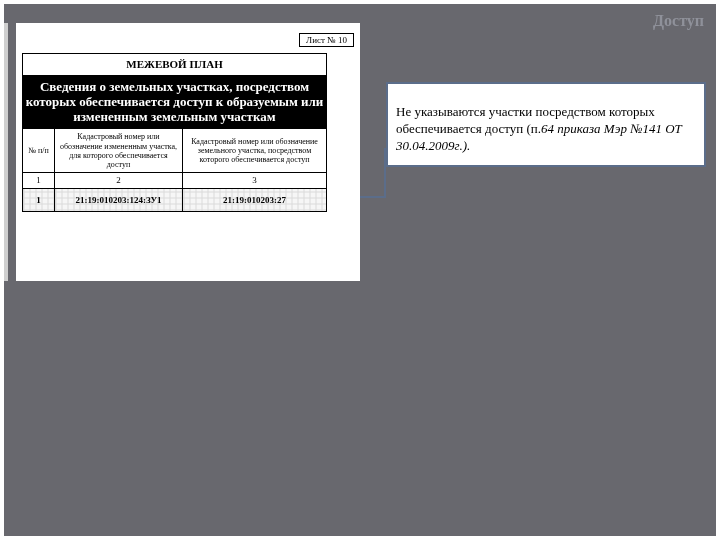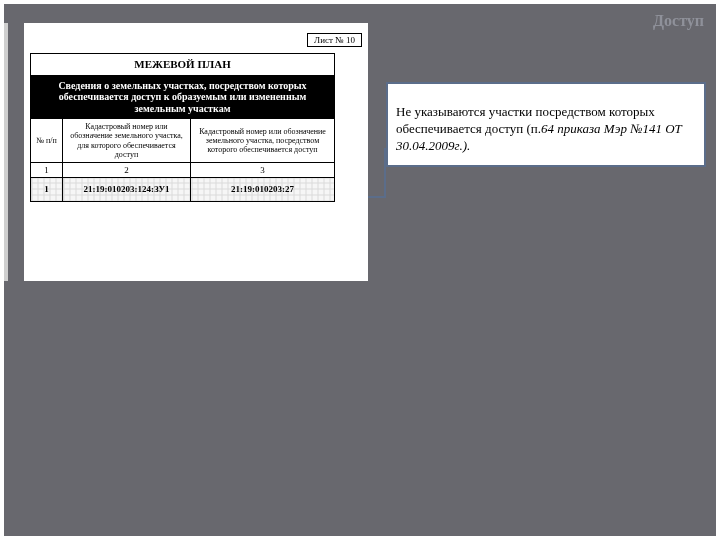--- a/index.html
+++ b/index.html
@@ -61,21 +61,21 @@
     top: 189px;
     width: 0; height: 0;
     border-top: 5px solid transparent;
     border-bottom: 5px solid transparent;
     border-right: 10px solid #5b6d8a;
   }
 
   
   .doc {
     position: absolute;
-    left: 20px;
+    left: 12px;
     top: 19px;
     width: 344px;
     height: 258px;
     background: #ffffff;
     box-sizing: border-box;
     font-family: "Times New Roman", serif;
     color: #000000;
   }
   .sheet-label {
     position: absolute;
@@ -104,21 +104,21 @@
   }
   .title-row td {
     background: #ffffff;
     font-weight: bold;
     font-size: 11px;
     padding: 4px 2px;
   }
   .black-row td {
     background: #000000;
     color: #ffffff;
-    font-size: 10px;
+    font-size: 13px;
     font-weight: bold;
     padding: 4px 2px;
   }
   .header-row td {
     background: #ffffff;
     font-size: 8px;
   }
   .numrow td { font-size: 9px; padding: 2px; }
   .hatch-row td {
     font-size: 9px;
@@ -170,21 +170,21 @@
       </colgroup>
       <tbody>
           <tr class="title-row">
         <td colspan="3">МЕЖЕВОЙ ПЛАН</td>
       </tr>
       <tr class="black-row">
         <td colspan="3">Сведения о земельных участках, посредством которых обеспечивается доступ к образуемым или измененным земельным участкам</td>
       </tr>
       <tr class="header-row">
         <td>№ п/п</td>
-        <td>Кадастровый номер или обозначение земельного участка, для которого обеспечивается доступ</td>
+        <td>Кадастровый номер или обозначение измененным участка, для которого обеспечивается доступ</td>
         <td>Кадастровый номер или обозначение земельного участка, посредством которого обеспечивается доступ</td>
       </tr>
       <tr class="numrow">
         <td>1</td>
         <td>2</td>
         <td>3</td>
       </tr>
       <tr class="hatch-row">
         <td>1</td>
         <td>21:19:010203:124:ЗУ1</td>

